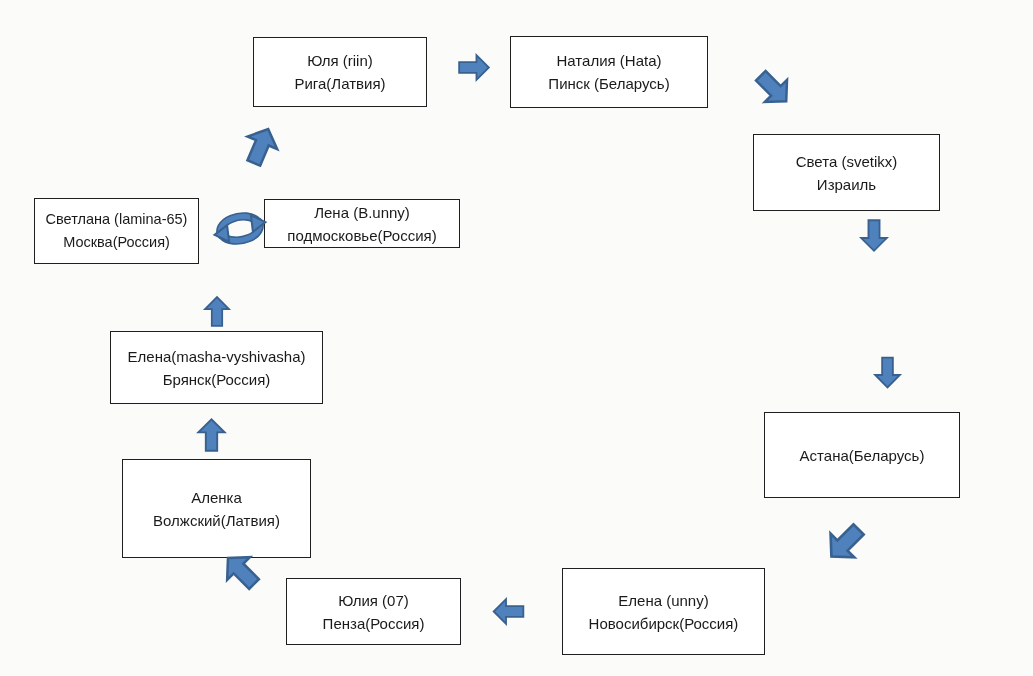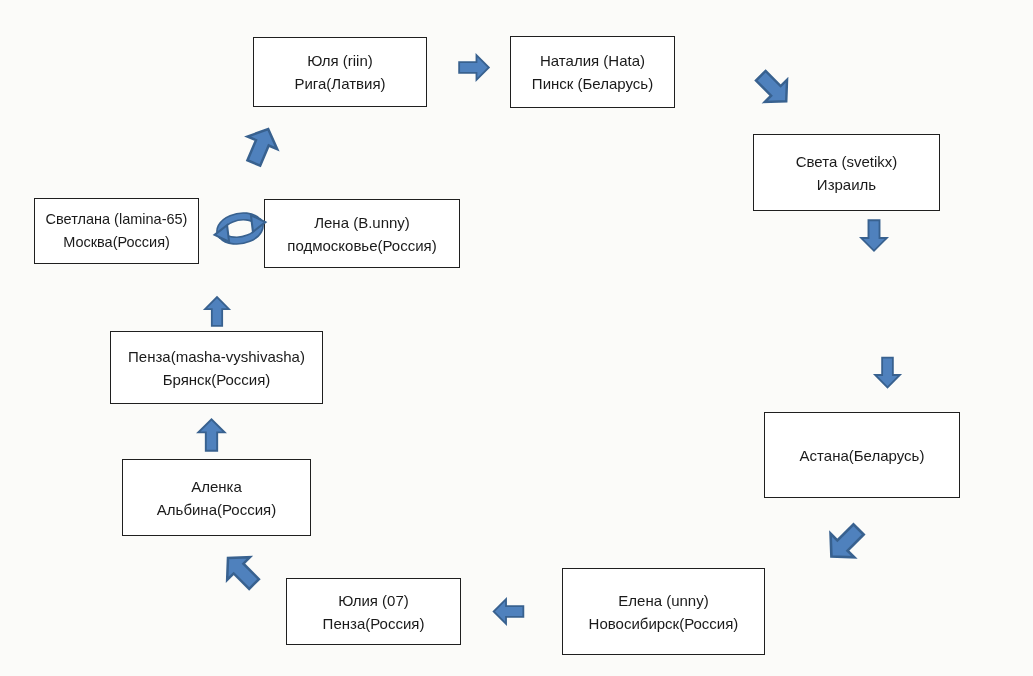--- a/index.html
+++ b/index.html
@@ -51,21 +51,21 @@
 </head>
 <body>
 
 <div class="canvas">
 
   <div class="node" style="left:253px;top:37px;width:174px;height:70px">
     <span>Юля (riin)</span>
     <span>Рига(Латвия)</span>
   </div>
 
-  <div class="node" style="left:510px;top:36px;width:165px;height:72px">
+  <div class="node" style="left:510px;top:36px;width:198px;height:72px">
     <span>Наталия (Hata)</span>
     <span>Пинск (Беларусь)</span>
   </div>
 
   <div class="node" style="left:753px;top:134px;width:187px;height:77px">
     <span>Света (svetikx)</span>
     <span>Израиль</span>
   </div>
 
 
@@ -76,36 +76,36 @@
   <div class="node" style="left:562px;top:568px;width:203px;height:87px">
     <span>Елена (unny)</span>
     <span>Новосибирск(Россия)</span>
   </div>
 
   <div class="node" style="left:286px;top:578px;width:175px;height:67px">
     <span>Юлия (07)</span>
     <span>Пенза(Россия)</span>
   </div>
 
-  <div class="node" style="left:122px;top:459px;width:189px;height:77px">
+  <div class="node" style="left:122px;top:459px;width:189px;height:99px">
     <span>Аленка</span>
-    <span>Альбина(Россия)</span>
+    <span>Волжский(Латвия)</span>
   </div>
 
   <div class="node" style="left:110px;top:331px;width:213px;height:73px">
-    <span>Пенза(masha-vyshivasha)</span>
+    <span>Елена(masha-vyshivasha)</span>
     <span>Брянск(Россия)</span>
   </div>
 
   <div class="node" style="left:34px;top:198px;width:165px;height:66px;font-size:14.5px">
     <span>Светлана (lamina-65)</span>
     <span>Москва(Россия)</span>
   </div>
 
-  <div class="node" style="left:264px;top:199px;width:196px;height:69px">
+  <div class="node" style="left:264px;top:199px;width:196px;height:49px">
     <span>Лена (B.unny)</span>
     <span>подмосковье(Россия)</span>
   </div>
 
   <svg class="arrow" style="left:455px;top:51px;width:38px;height:33px" viewBox="0 0 40 40">
     <g transform="rotate(0 20 20)">
         <polygon points="2,13.5 23,13.5 23,5 38,20 23,35 23,26.5 2,26.5"></polygon>
       </g>
   </svg>
 

